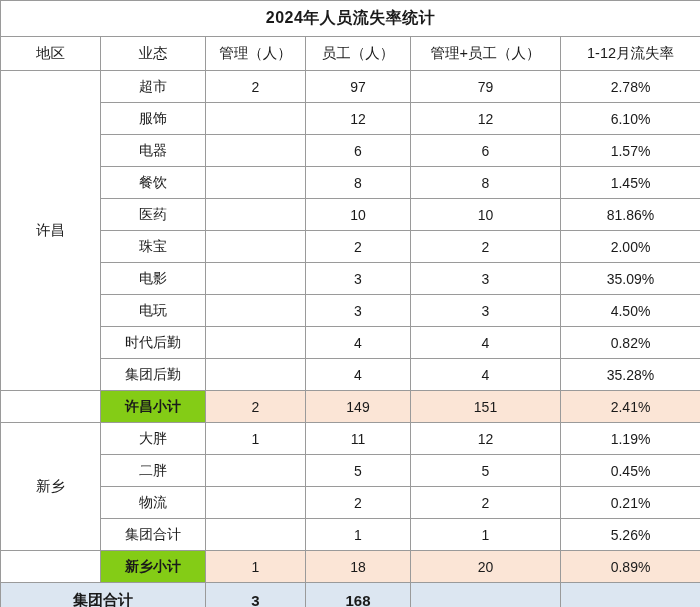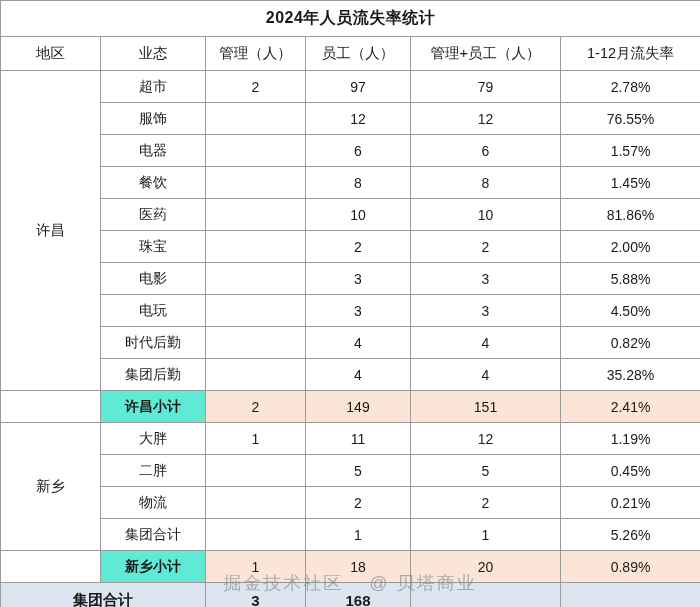--- a/index.html
+++ b/index.html
@@ -52,21 +52,21 @@
     font-size: 14.5px;
   }
   td.region {
     font-size: 14.5px;
   }
   td.subtotal {
     background: #fbe5d6;
     font-weight: normal;
   }
   td.subtotal-label {
-    background: #5eead4;
+    background: #84cc16;
     font-weight: bold;
   }
   tr.grand-row td {
     background: #dce6f1;
     height: 36px;
     font-weight: bold;
     font-size: 15px;
   }
   td.empty { background: #ffffff; }
 
@@ -122,21 +122,21 @@
         <td>2</td>
         <td>97</td>
         <td>79</td>
         <td>2.78%</td>
       </tr>
       <tr>
         <td>服饰</td>
         <td></td>
         <td>12</td>
         <td>12</td>
-        <td>76.55%</td>
+        <td>6.10%</td>
       </tr>
       <tr>
         <td>电器</td>
         <td></td>
         <td>6</td>
         <td>6</td>
         <td>1.57%</td>
       </tr>
       <tr>
         <td>餐饮</td>
@@ -157,21 +157,21 @@
         <td></td>
         <td>2</td>
         <td>2</td>
         <td>2.00%</td>
       </tr>
       <tr>
         <td>电影</td>
         <td></td>
         <td>3</td>
         <td>3</td>
-        <td>5.88%</td>
+        <td>35.09%</td>
       </tr>
       <tr>
         <td>电玩</td>
         <td></td>
         <td>3</td>
         <td>3</td>
         <td>4.50%</td>
       </tr>
       <tr>
         <td>时代后勤</td>
@@ -237,17 +237,13 @@
       <tr class="grand-row">
         <td colspan="2">集团合计</td>
         <td>3</td>
         <td>168</td>
         <td></td>
         <td></td>
       </tr>
     </tbody>
   </table>
 
-  <div class="watermark">
-    <span class="wm-left">掘金技术社区</span>
-    <span>@ 贝塔商业</span>
-  </div>
 </div>
 
 </body></html>

